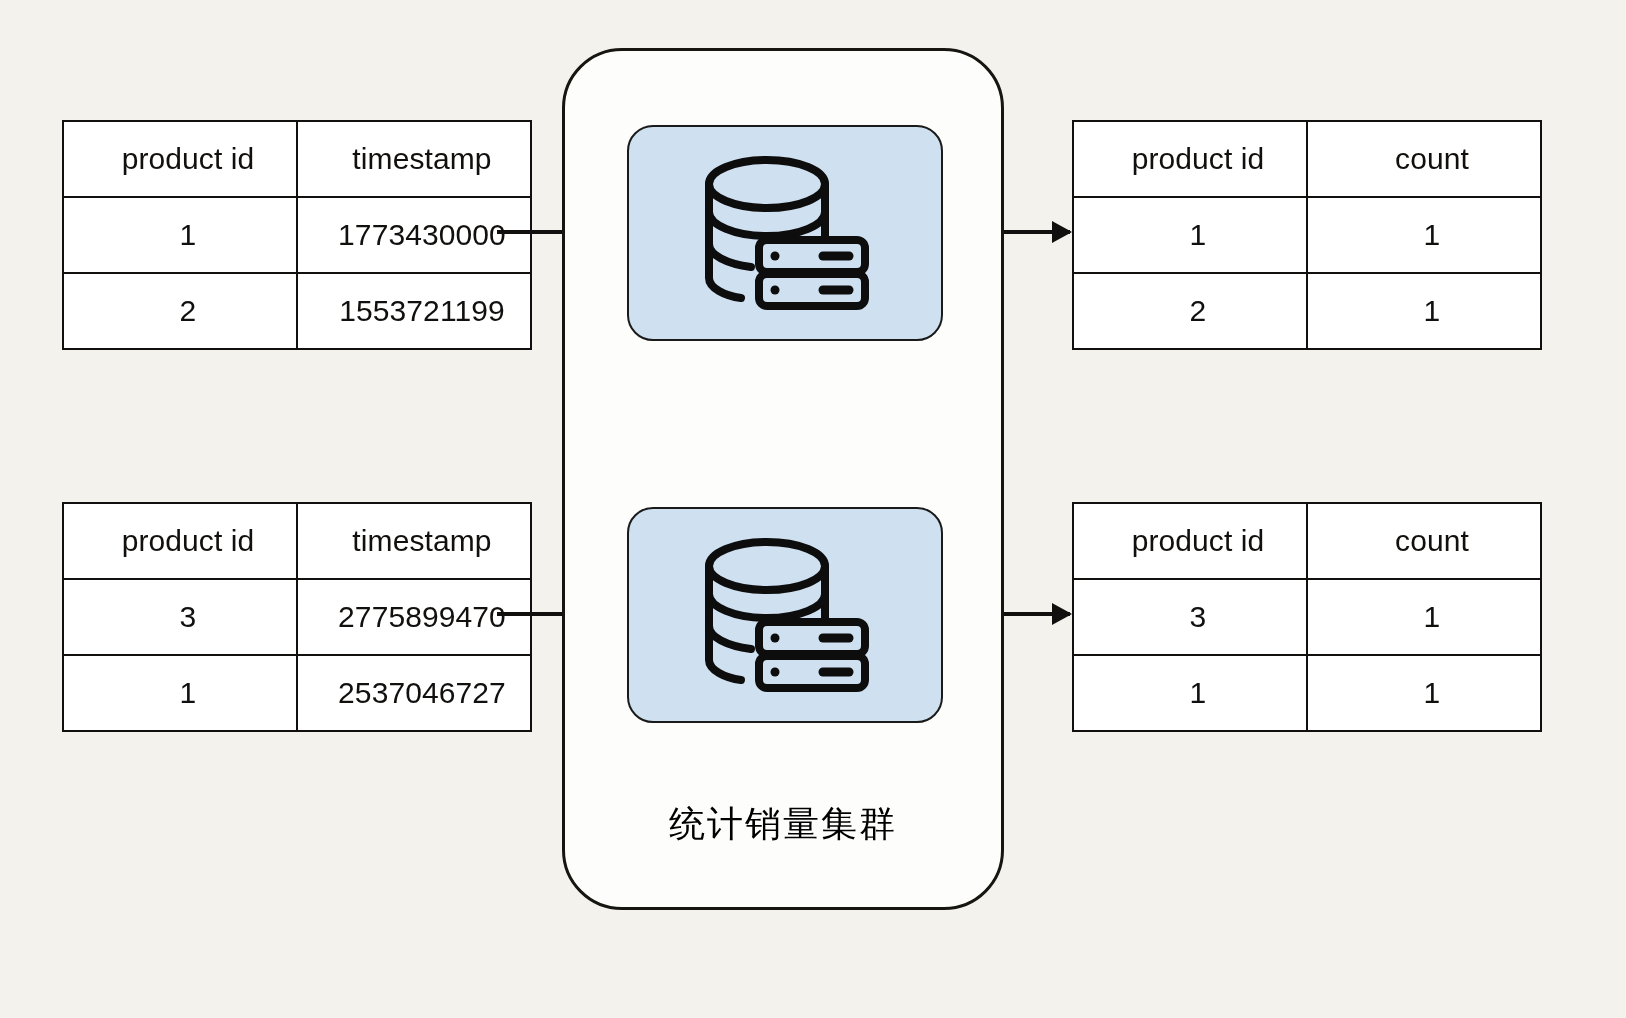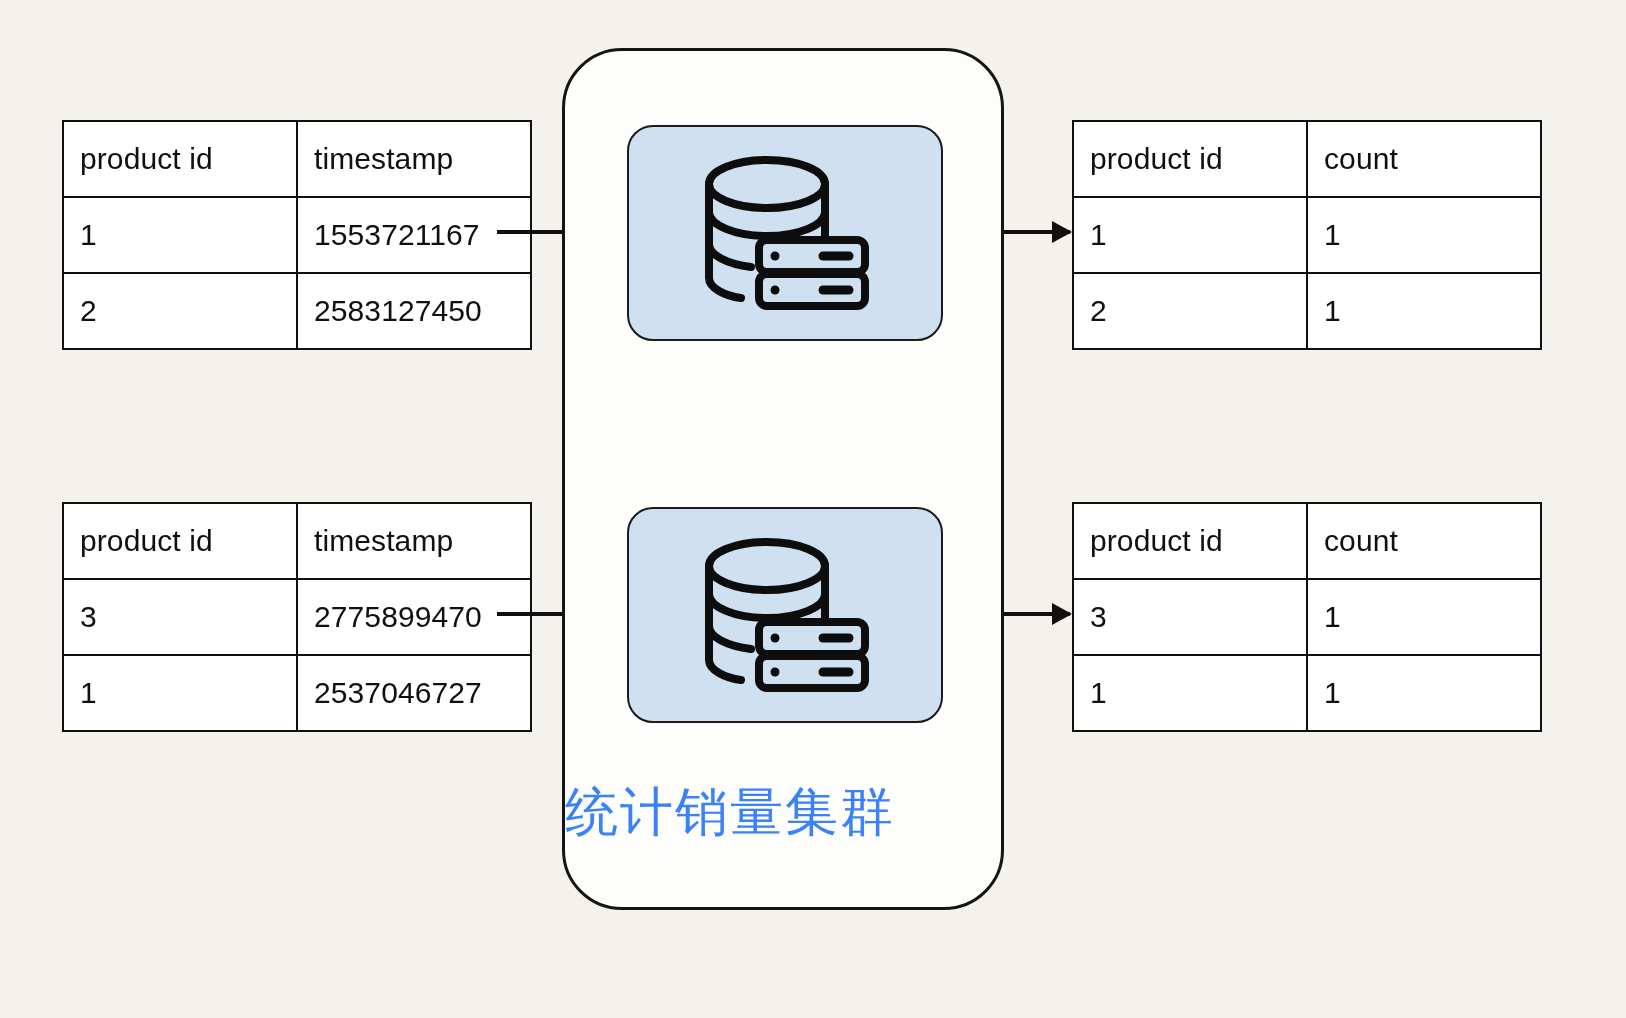--- a/index.html
+++ b/index.html
@@ -31,20 +31,21 @@
     background: #ffffff;
     height: 74px;
     padding: 0 0 0 16px;
     font-size: 30px;
     color: #12100e;
     font-weight: 400;
     letter-spacing: 0.1px;
     vertical-align: middle;
     white-space: nowrap;
     overflow: hidden;
+    text-align: center;
   }
   .data-table td.c0 { width: 216px; }
   .data-table td.c1 { width: 216px; }
 
   .tbl-in-top    { left: 62px;   top: 120px; }
   .tbl-in-bottom { left: 62px;   top: 502px; }
   .tbl-out-top   { left: 1072px; top: 120px; }
   .tbl-out-bottom{ left: 1072px; top: 502px; }
 
   
@@ -57,22 +58,23 @@
     background: #fdfdfc;
     border: 3px solid #17150f;
     border-radius: 60px;
     box-sizing: border-box;
   }
   .cluster-label {
     position: absolute;
     left: 0;
     right: 0;
     bottom: 58px;
-    font-size: 53px;
-    color: #3b82f6;
+    text-align: center;
+    font-size: 36px;
+    color: #000000;
     font-family: "DejaVu Sans", "Liberation Sans", sans-serif;
     letter-spacing: 2px;
   }
 
   
   .node {
     position: absolute;
     width: 316px;
     height: 216px;
     background: #cfe0f1;
@@ -114,25 +116,25 @@
 <div id="stage">
 
   <table class="data-table tbl-in-top">
     <tbody>
         <tr>
       <td class="c0">product id</td>
       <td class="c1">timestamp</td>
     </tr>
     <tr>
       <td class="c0">1</td>
-      <td class="c1">1553721167</td>
+      <td class="c1">1773430000</td>
     </tr>
     <tr>
       <td class="c0">2</td>
-      <td class="c1">2583127450</td>
+      <td class="c1">1553721199</td>
     </tr>
   </tbody>
     </table>
 
   <table class="data-table tbl-in-bottom">
     <tbody>
         <tr>
       <td class="c0">product id</td>
       <td class="c1">timestamp</td>
     </tr>

